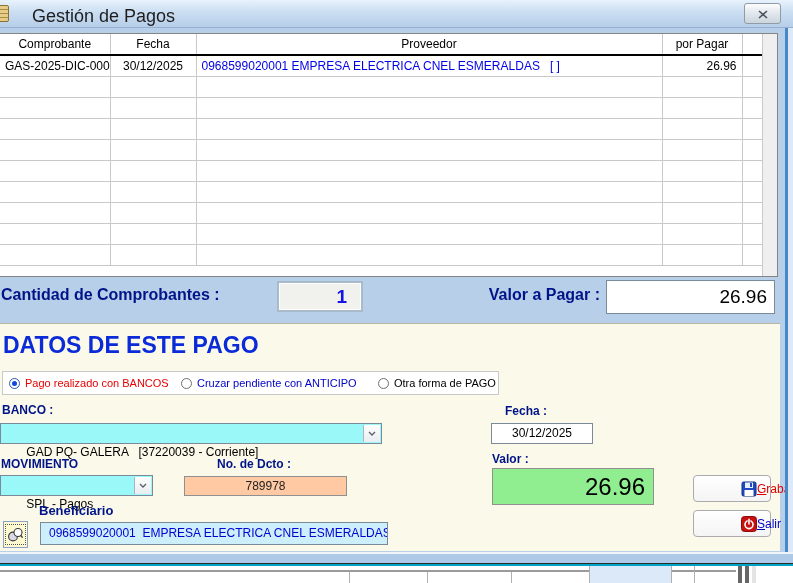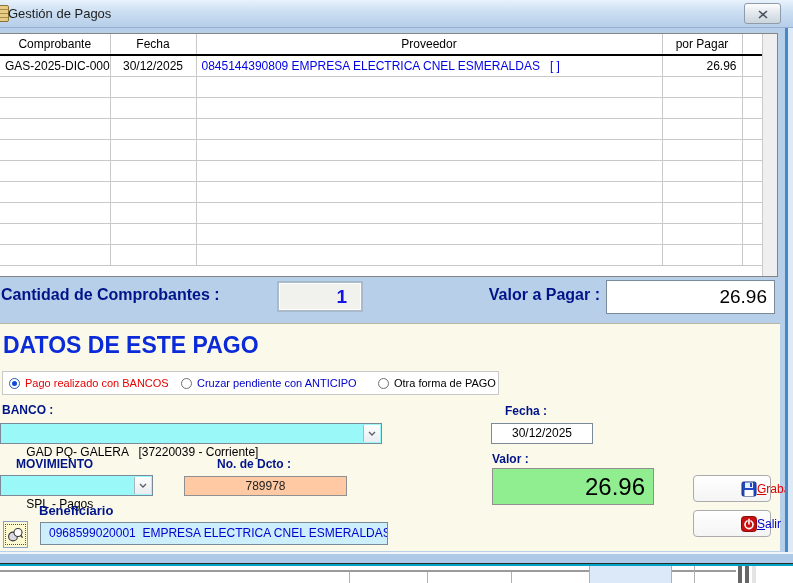--- a/index.html
+++ b/index.html
@@ -5,21 +5,21 @@
   * { margin:0; padding:0; box-sizing:border-box; }
   html,body { width:793px; height:583px; overflow:hidden; }
   body { font-family:"Liberation Sans", sans-serif; background:#B8CFE9; position:relative; }
 
   
   .titlebar{position:absolute;left:0;top:0;width:793px;height:28px;
     background:linear-gradient(#E8F2FC,#CBDEF2 45%,#B6CEE9);border-bottom:1px solid #96B1CF;}
   .title-icon{position:absolute;left:-3px;top:5px;width:12px;height:17px;background:#D8B96A;
     border:1px solid #8A7330;border-radius:2px;
     background-image:repeating-linear-gradient(#E6CC87 0 3px,#A98E44 3px 4px);}
-  .title-text{position:absolute;left:8px;top:6px;font-size:13px;color:#1E1E1E;}
+  .title-text{position:absolute;left:32px;top:6px;font-size:18px;color:#1E1E1E;}
   .close-btn{position:absolute;left:744px;top:3px;width:37px;height:21px;border:1px solid #8E9CAA;
     border-radius:3px;background:linear-gradient(#FDFDFD,#E4E9EE 45%,#CBD4DC);
     display:flex;align-items:center;justify-content:center;cursor:pointer;}
 
   
   .grid-wrap{position:absolute;left:0;top:33px;width:778px;height:244px;background:#FFF;
     border:1px solid #848484;border-left:none;}
   table.grid{border-collapse:collapse;table-layout:fixed;width:762px;}
   table.grid th{height:21px;font-size:12px;font-weight:normal;color:#000;background:#FFF;
     border-right:1px solid #C9C9C9;border-bottom:2px solid #000;text-align:center;overflow:hidden;}
@@ -136,21 +136,21 @@
         <th>Fecha</th>
         <th>Proveedor</th>
         <th>por Pagar</th>
         <th></th>
       </tr>
     </thead>
     <tbody>
         <tr>
           <td class="c0">GAS-2025-DIC-00023</td>
           <td class="c1">30/12/2025</td>
-          <td class="c2">0845144390809 EMPRESA ELECTRICA CNEL ESMERALDAS   [ ]</td>
+          <td class="c2">0968599020001 EMPRESA ELECTRICA CNEL ESMERALDAS   [ ]</td>
           <td class="c3">26.96</td>
           <td class="c4"></td>
         </tr>
         <tr>
           <td class="c0"></td>
           <td class="c1"></td>
           <td class="c2"></td>
           <td class="c3"></td>
           <td class="c4"></td>
         </tr>
@@ -244,21 +244,21 @@
     <span class="chev">
       <svg width="8" height="5" viewBox="0 0 8 5">
           <polyline points="1,1 4,4 7,1" fill="none" stroke="#55606A" stroke-width="1.3"></polyline>
         </svg>
     </span>
   </div>
 
   <div class="fld-label" style="left:492px;top:80px;margin-left:13px;">Fecha :</div>
   <div class="fecha-field">30/12/2025</div>
 
-  <div class="fld-label" style="left:16px;top:133px;">MOVIMIENTO</div>
+  <div class="fld-label" style="left:1px;top:133px;">MOVIMIENTO</div>
   <div class="combo mov-combo">
     <span>SPL - Pagos</span>
     <span class="chev">
       <svg width="8" height="5" viewBox="0 0 8 5">
           <polyline points="1,1 4,4 7,1" fill="none" stroke="#55606A" stroke-width="1.3"></polyline>
         </svg>
     </span>
   </div>
 
   <div class="fld-label" style="left:184px;top:133px;margin-left:33px;">No. de Dcto :</div>

